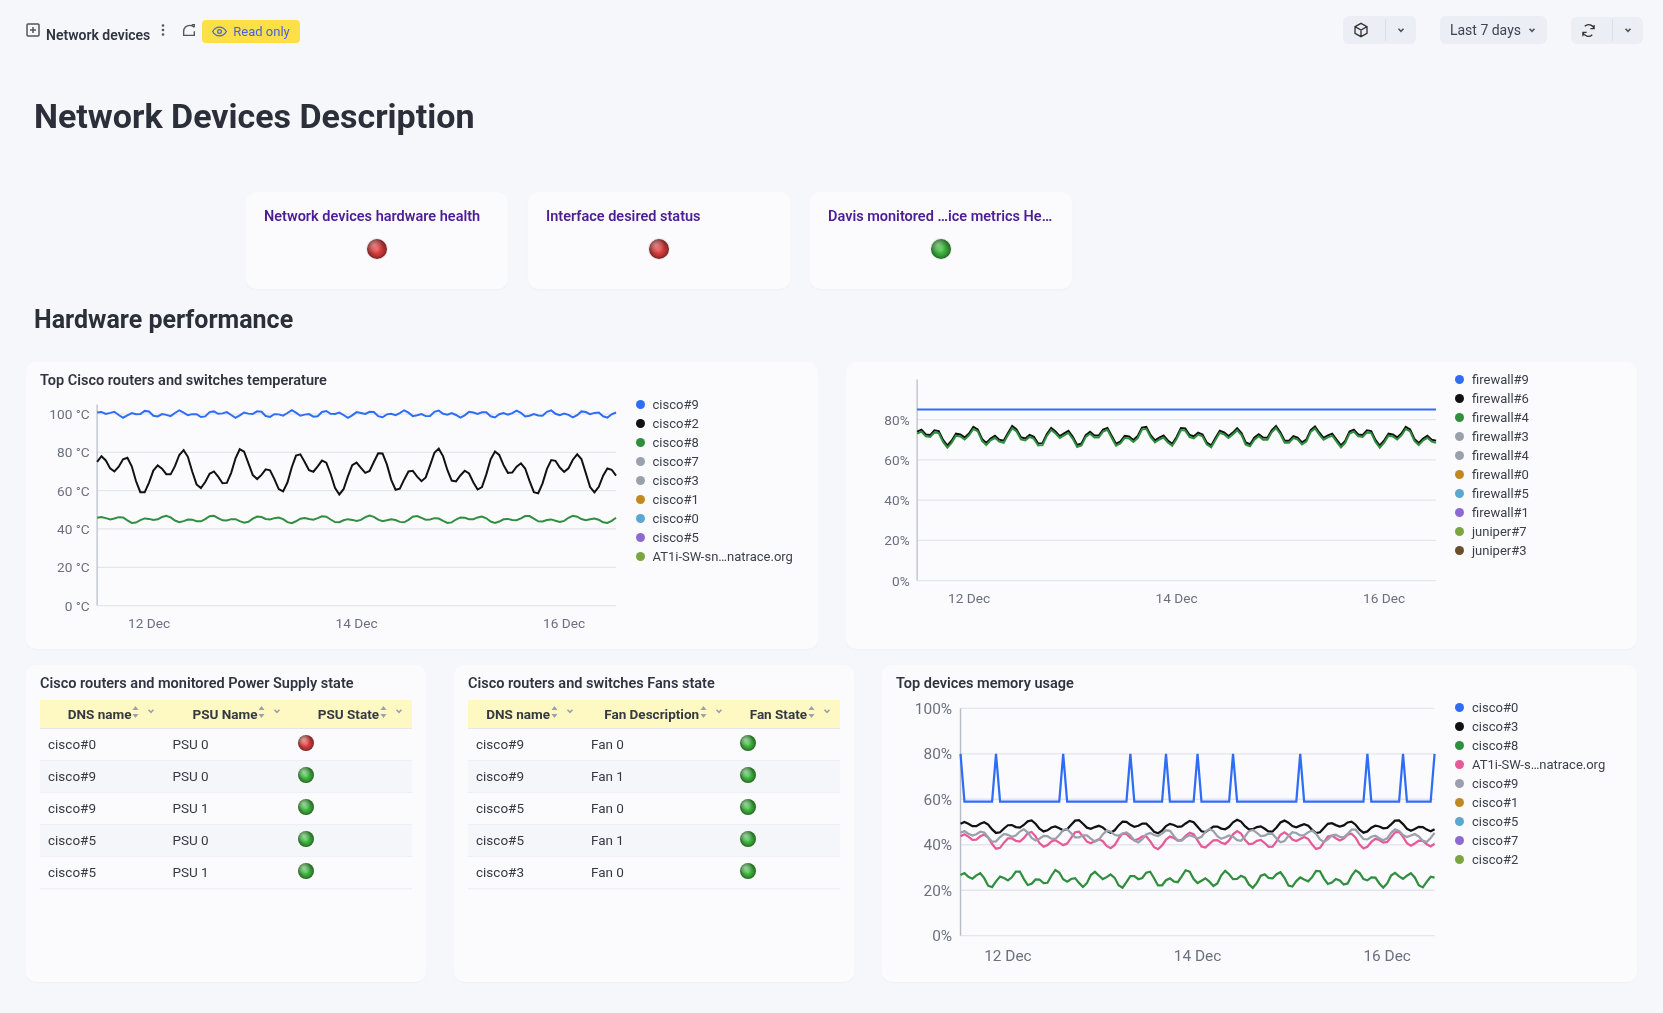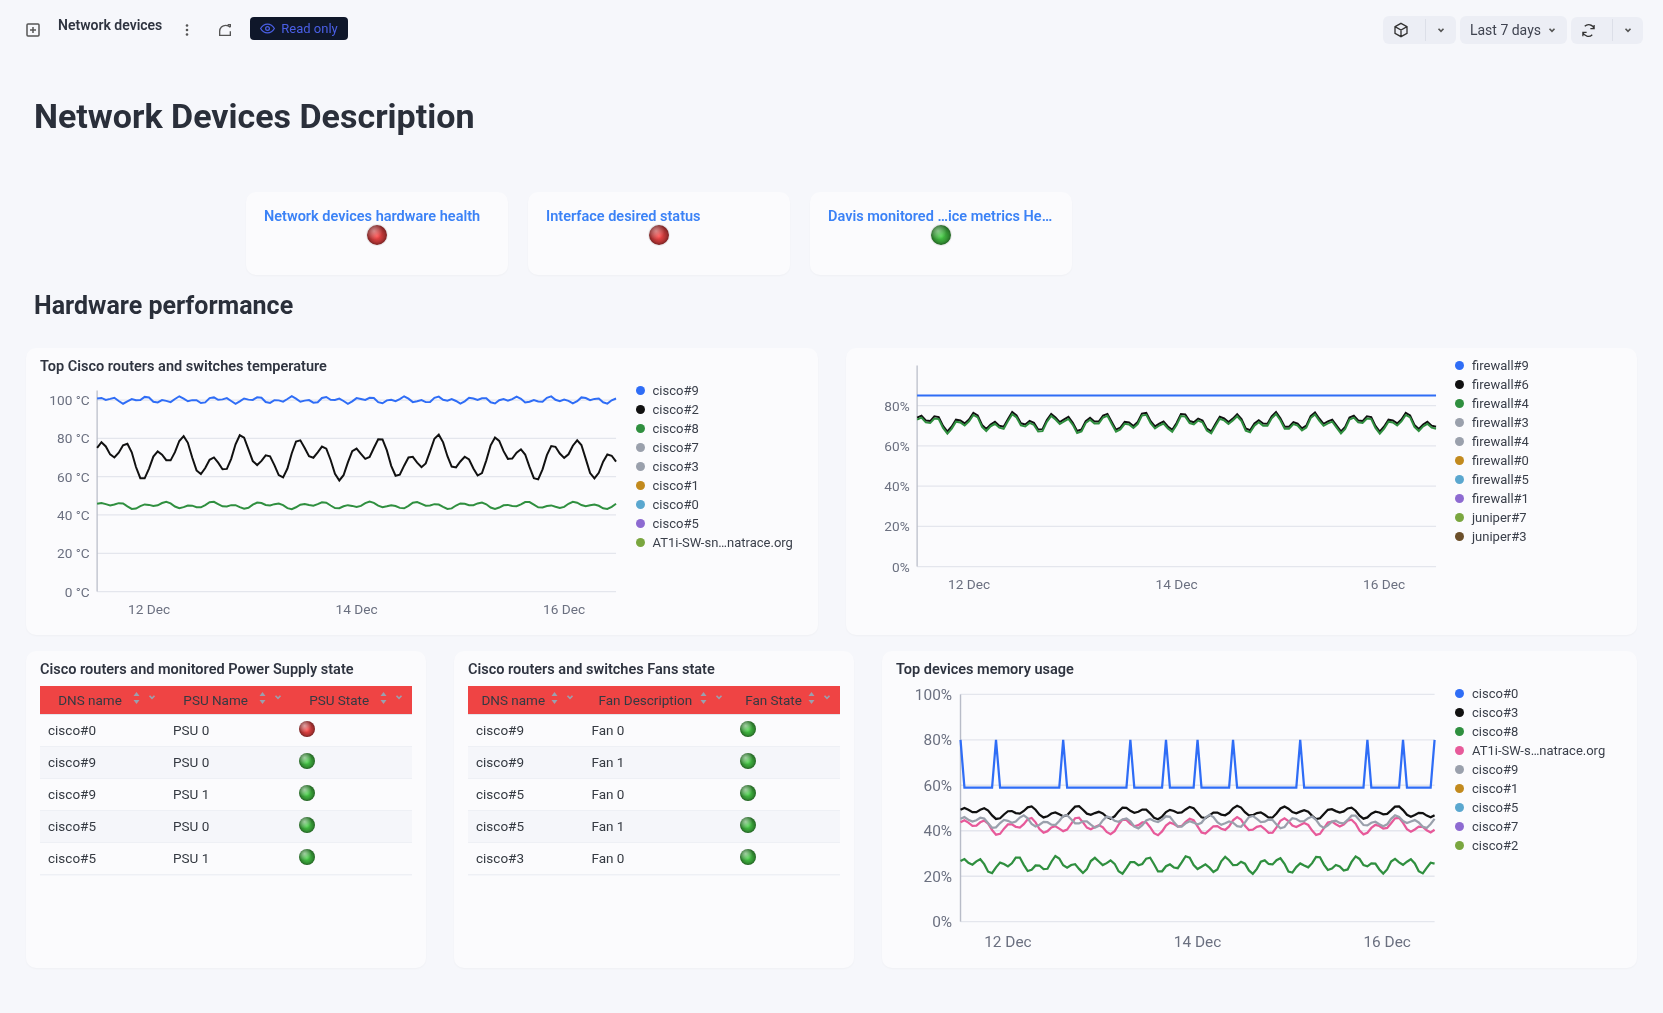--- a/index.html
+++ b/index.html
@@ -11,54 +11,54 @@
     --border:#e3e5ec;
     --chip:#eceef5;
     --grid:#e4e6ed;
     --green:#63c74d;
     --red:#e14a4a;
   }
   *{box-sizing:border-box}
   body{margin:0;font-family:-apple-system,BlinkMacSystemFont,"Segoe UI",Roboto,Arial,sans-serif;background:var(--bg);color:var(--text);font-size:14px;width:1663px}
   
   .topbar{display:flex;align-items:center;justify-content:space-between;padding:16px 20px 12px 20px}
-  .topbar-left{display:flex;align-items:flex-start;gap:12px}
+  .topbar-left{display:flex;align-items:flex-end;}
   .icon-btn{display:inline-flex;align-items:center;justify-content:center;width:26px;height:26px;border-radius:4px;color:#555}
   .crumb{font-weight:600;color:#2f3440}
-  .read-only{display:inline-flex;align-items:center;gap:6px;background:#0f172a;color:var(--link);padding:4px 10px;border-radius:4px;font-size:13px}
-  .topbar-right{display:flex;align-items:center;gap:4px}
+  .read-only{display:inline-flex;align-items:center;gap:6px;background:#fde047;color:var(--link);padding:4px 10px;border-radius:4px;font-size:13px}
+  .topbar-right{display:flex;align-items:center;gap:24px}
   .pill{background:var(--chip);border-radius:6px;display:inline-flex;align-items:center;gap:6px;padding:6px 10px;color:#3f4350}
   .pill.split{padding:0;overflow:hidden}
   .pill.split>span{padding:6px 10px;display:inline-flex;align-items:center}
   .pill.split>span+span{border-left:1px solid #dcdfe8}
   svg{display:block}
   
   .page{padding:0 26px 40px 26px}
   h1{font-size:34px;font-weight:700;margin:40px 0 56px 8px;color:#2a2f3a}
   h2{font-size:25px;font-weight:700;margin:16px 0 28px 8px;color:#2a2f3a}
   
   .status-row{display:flex;gap:20px;margin-left:220px;margin-bottom:12px}
   .status-card{background:var(--card);border-radius:10px;width:262px;padding:16px 18px 30px 18px;box-shadow:0 1px 2px rgba(0,0,0,0.03)}
-  .status-card .title{font-size:14.5px;font-weight:600;color:#3b82f6;white-space:nowrap;overflow:hidden;text-overflow:ellipsis}
+  .status-card .title{font-size:14.5px;font-weight:600;color:#4c1d95;margin-bottom:14px;white-space:nowrap;overflow:hidden;text-overflow:ellipsis}
   .orb{width:20px;height:20px;border-radius:50%;margin:0 auto;background:radial-gradient(circle at 35% 30%,#fff6,#0000 45%),radial-gradient(circle at 50% 55%,var(--orb),#000 140%);box-shadow:inset 0 -1px 2px #0003,0 0 0 1px #0001}
   .orb.red{--orb:#ff4b4b}
   .orb.green{--orb:#4bd34b}
   
   .panel-row{display:grid;grid-template-columns:1fr 1fr;gap:28px;margin-bottom:16px}
   .panel-row.triple{grid-template-columns:400px 400px 1fr}
   .panel{background:var(--card);border-radius:10px;padding:10px 14px 16px 14px;box-shadow:0 1px 2px rgba(0,0,0,0.03)}
   .panel-title{font-size:14.5px;font-weight:600;color:#2f3440;margin:0 0 8px 0}
   .chart-wrap{display:flex;align-items:stretch}
   .chart-svg{flex:1}
   .legend{width:180px;padding-left:12px;font-size:13px;color:#3a3f4a}
   .legend-item{display:flex;align-items:center;gap:8px;margin-bottom:4px;white-space:nowrap;overflow:hidden;text-overflow:ellipsis}
   .dot{width:9px;height:9px;border-radius:50%;flex-shrink:0}
   
   .tbl{width:100%;border-collapse:collapse;font-size:13.5px}
-  .tbl th{background:#ef4444;text-align:center;font-weight:400;padding:6px 8px;border-bottom:1px solid var(--border);position:relative}
+  .tbl th{background:#fef9c3;text-align:right;font-weight:700;padding:6px 8px;border-bottom:1px solid var(--border);position:relative}
   .tbl th .sorters{float:right;display:inline-flex;gap:6px;color:#8d92a0}
   .tbl td{padding:6px 8px;border-bottom:1px solid #eef0f5}
   .tbl tr:nth-child(even) td{background:#f5f6fa}
   .cell-orb{width:16px;height:16px;border-radius:50%;display:inline-block;background:radial-gradient(circle at 35% 30%,#fff8,#0000 45%),radial-gradient(circle at 50% 55%,var(--orb),#000 140%);box-shadow:inset 0 -1px 1px #0003}
   .cell-orb.green{--orb:#4bd34b}
   .cell-orb.red{--orb:#ff4b4b}
   .table-scroll{max-height:190px;overflow:auto;position:relative}
   .table-scroll::-webkit-scrollbar{width:6px}
   .table-scroll::-webkit-scrollbar-thumb{background:#c8cbd6;border-radius:3px}
   .chev{width:10px;height:10px}

